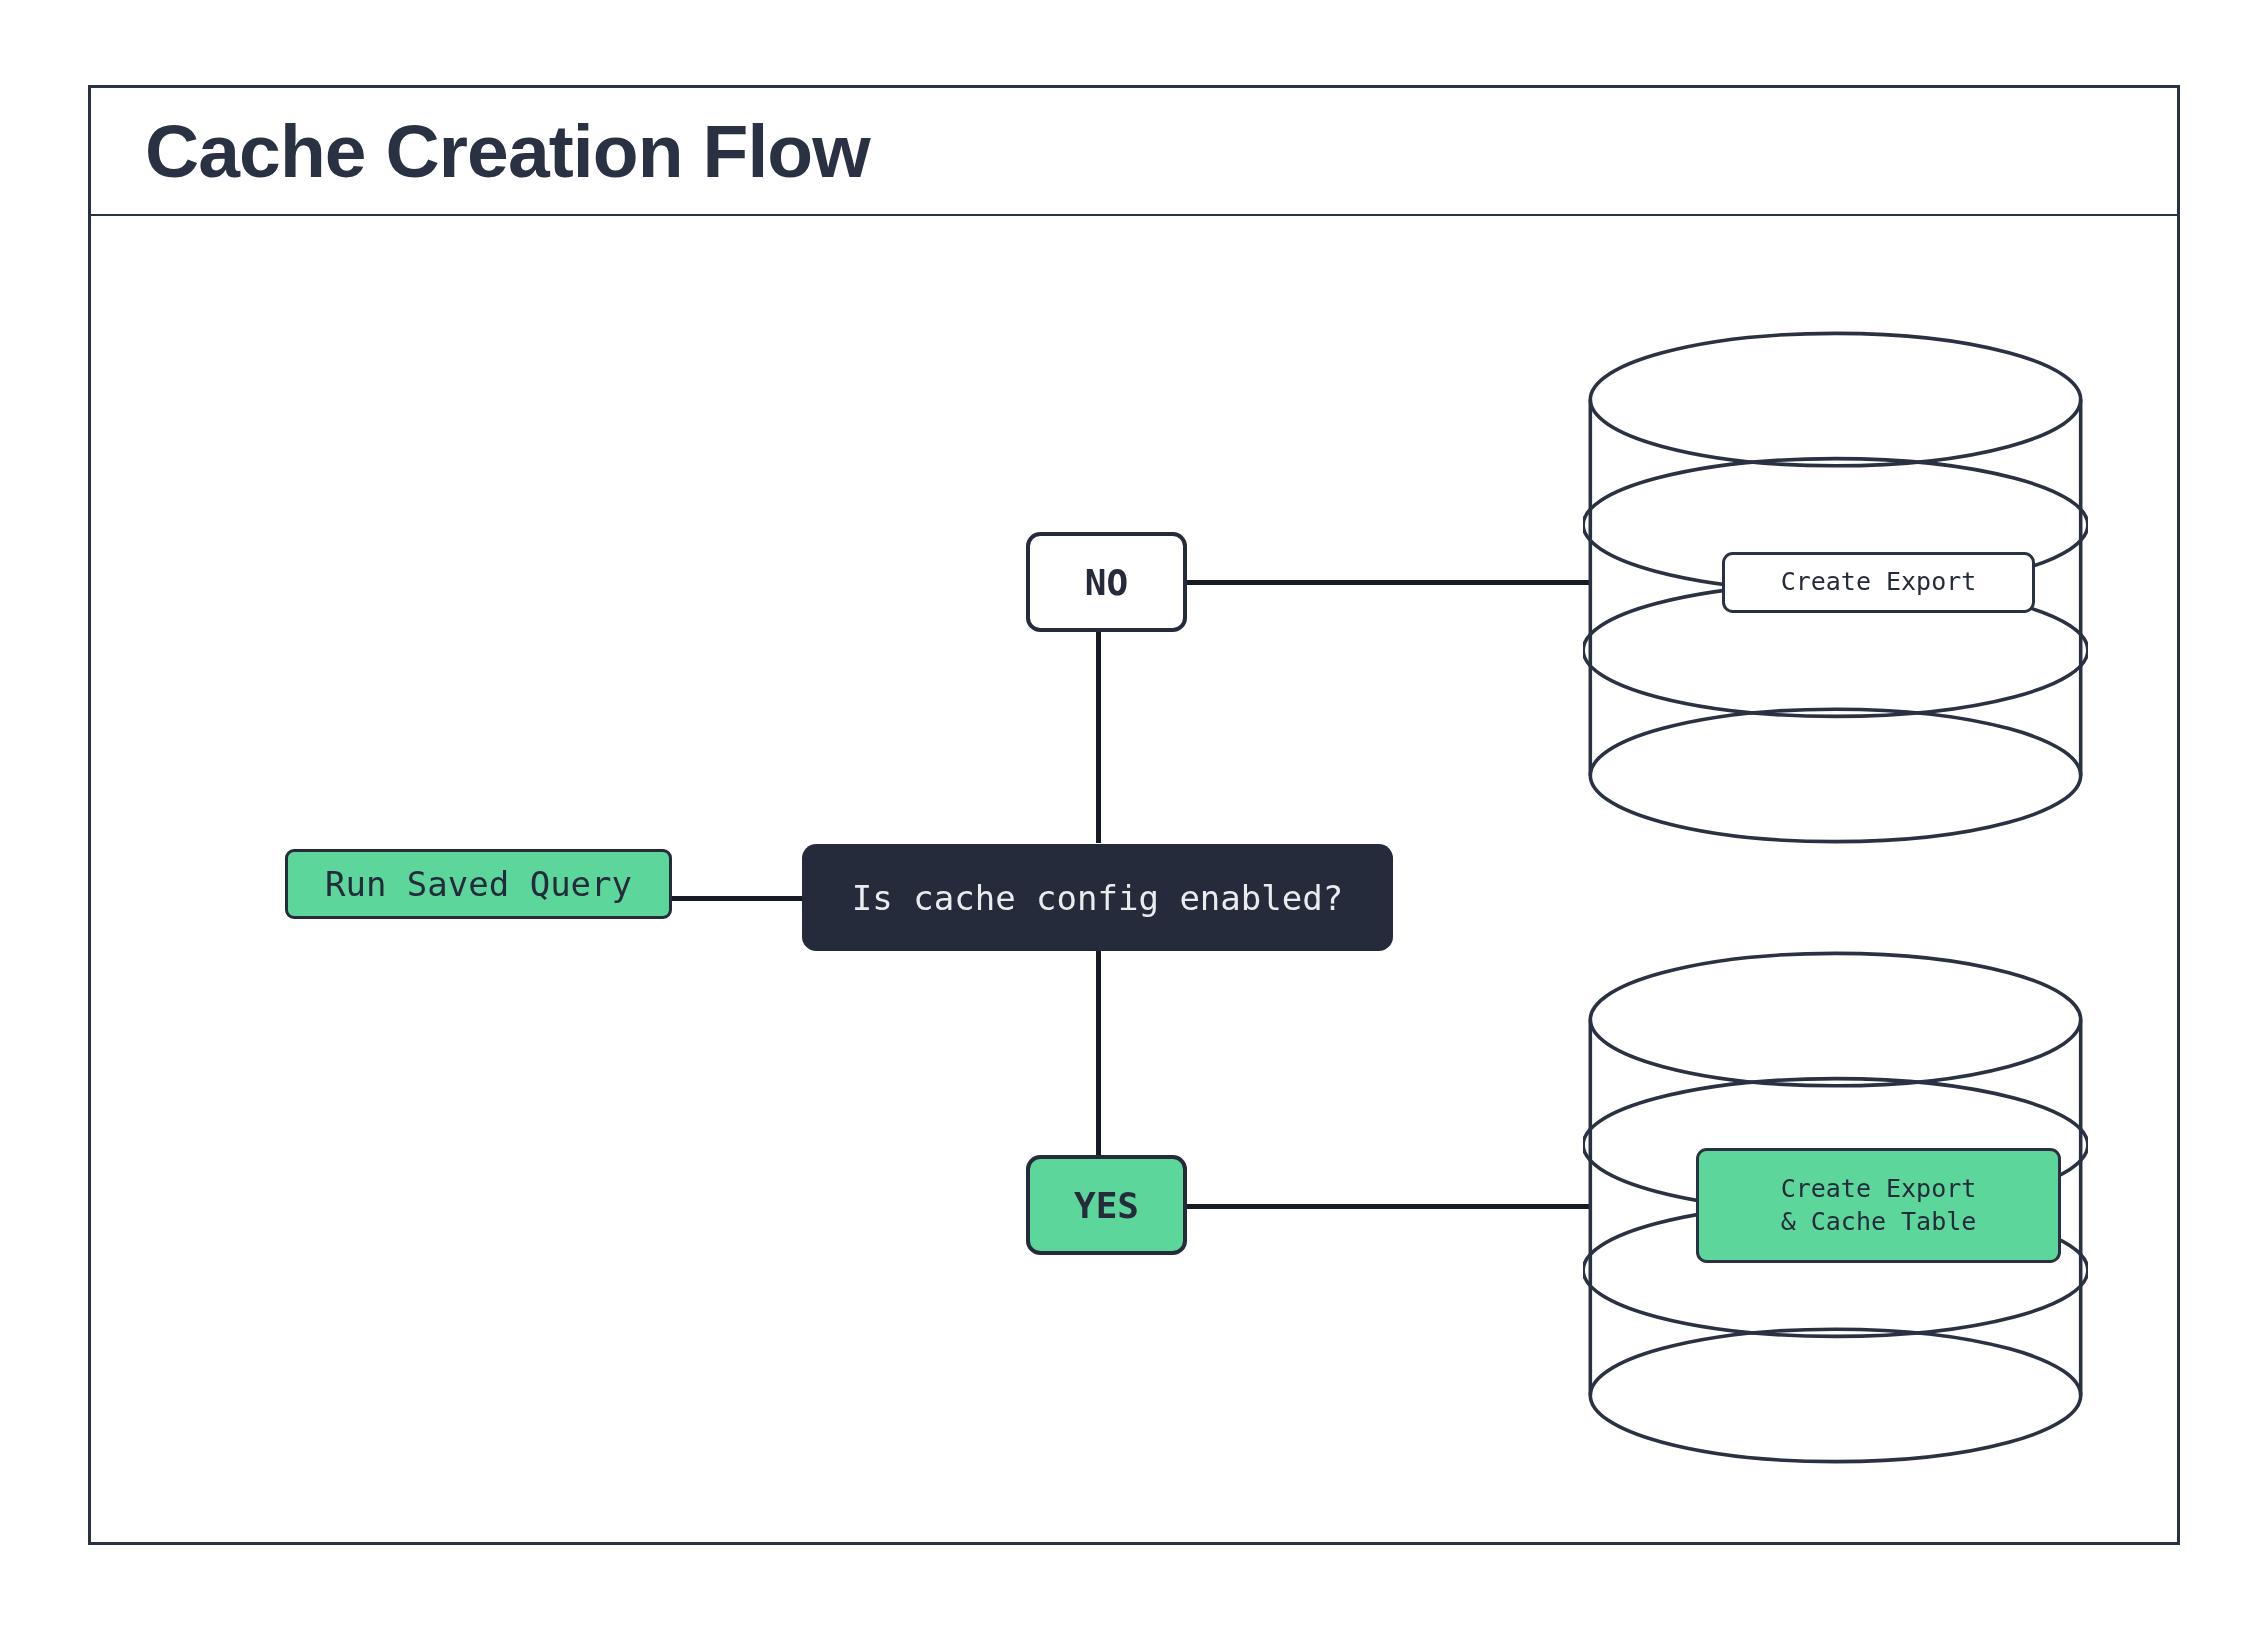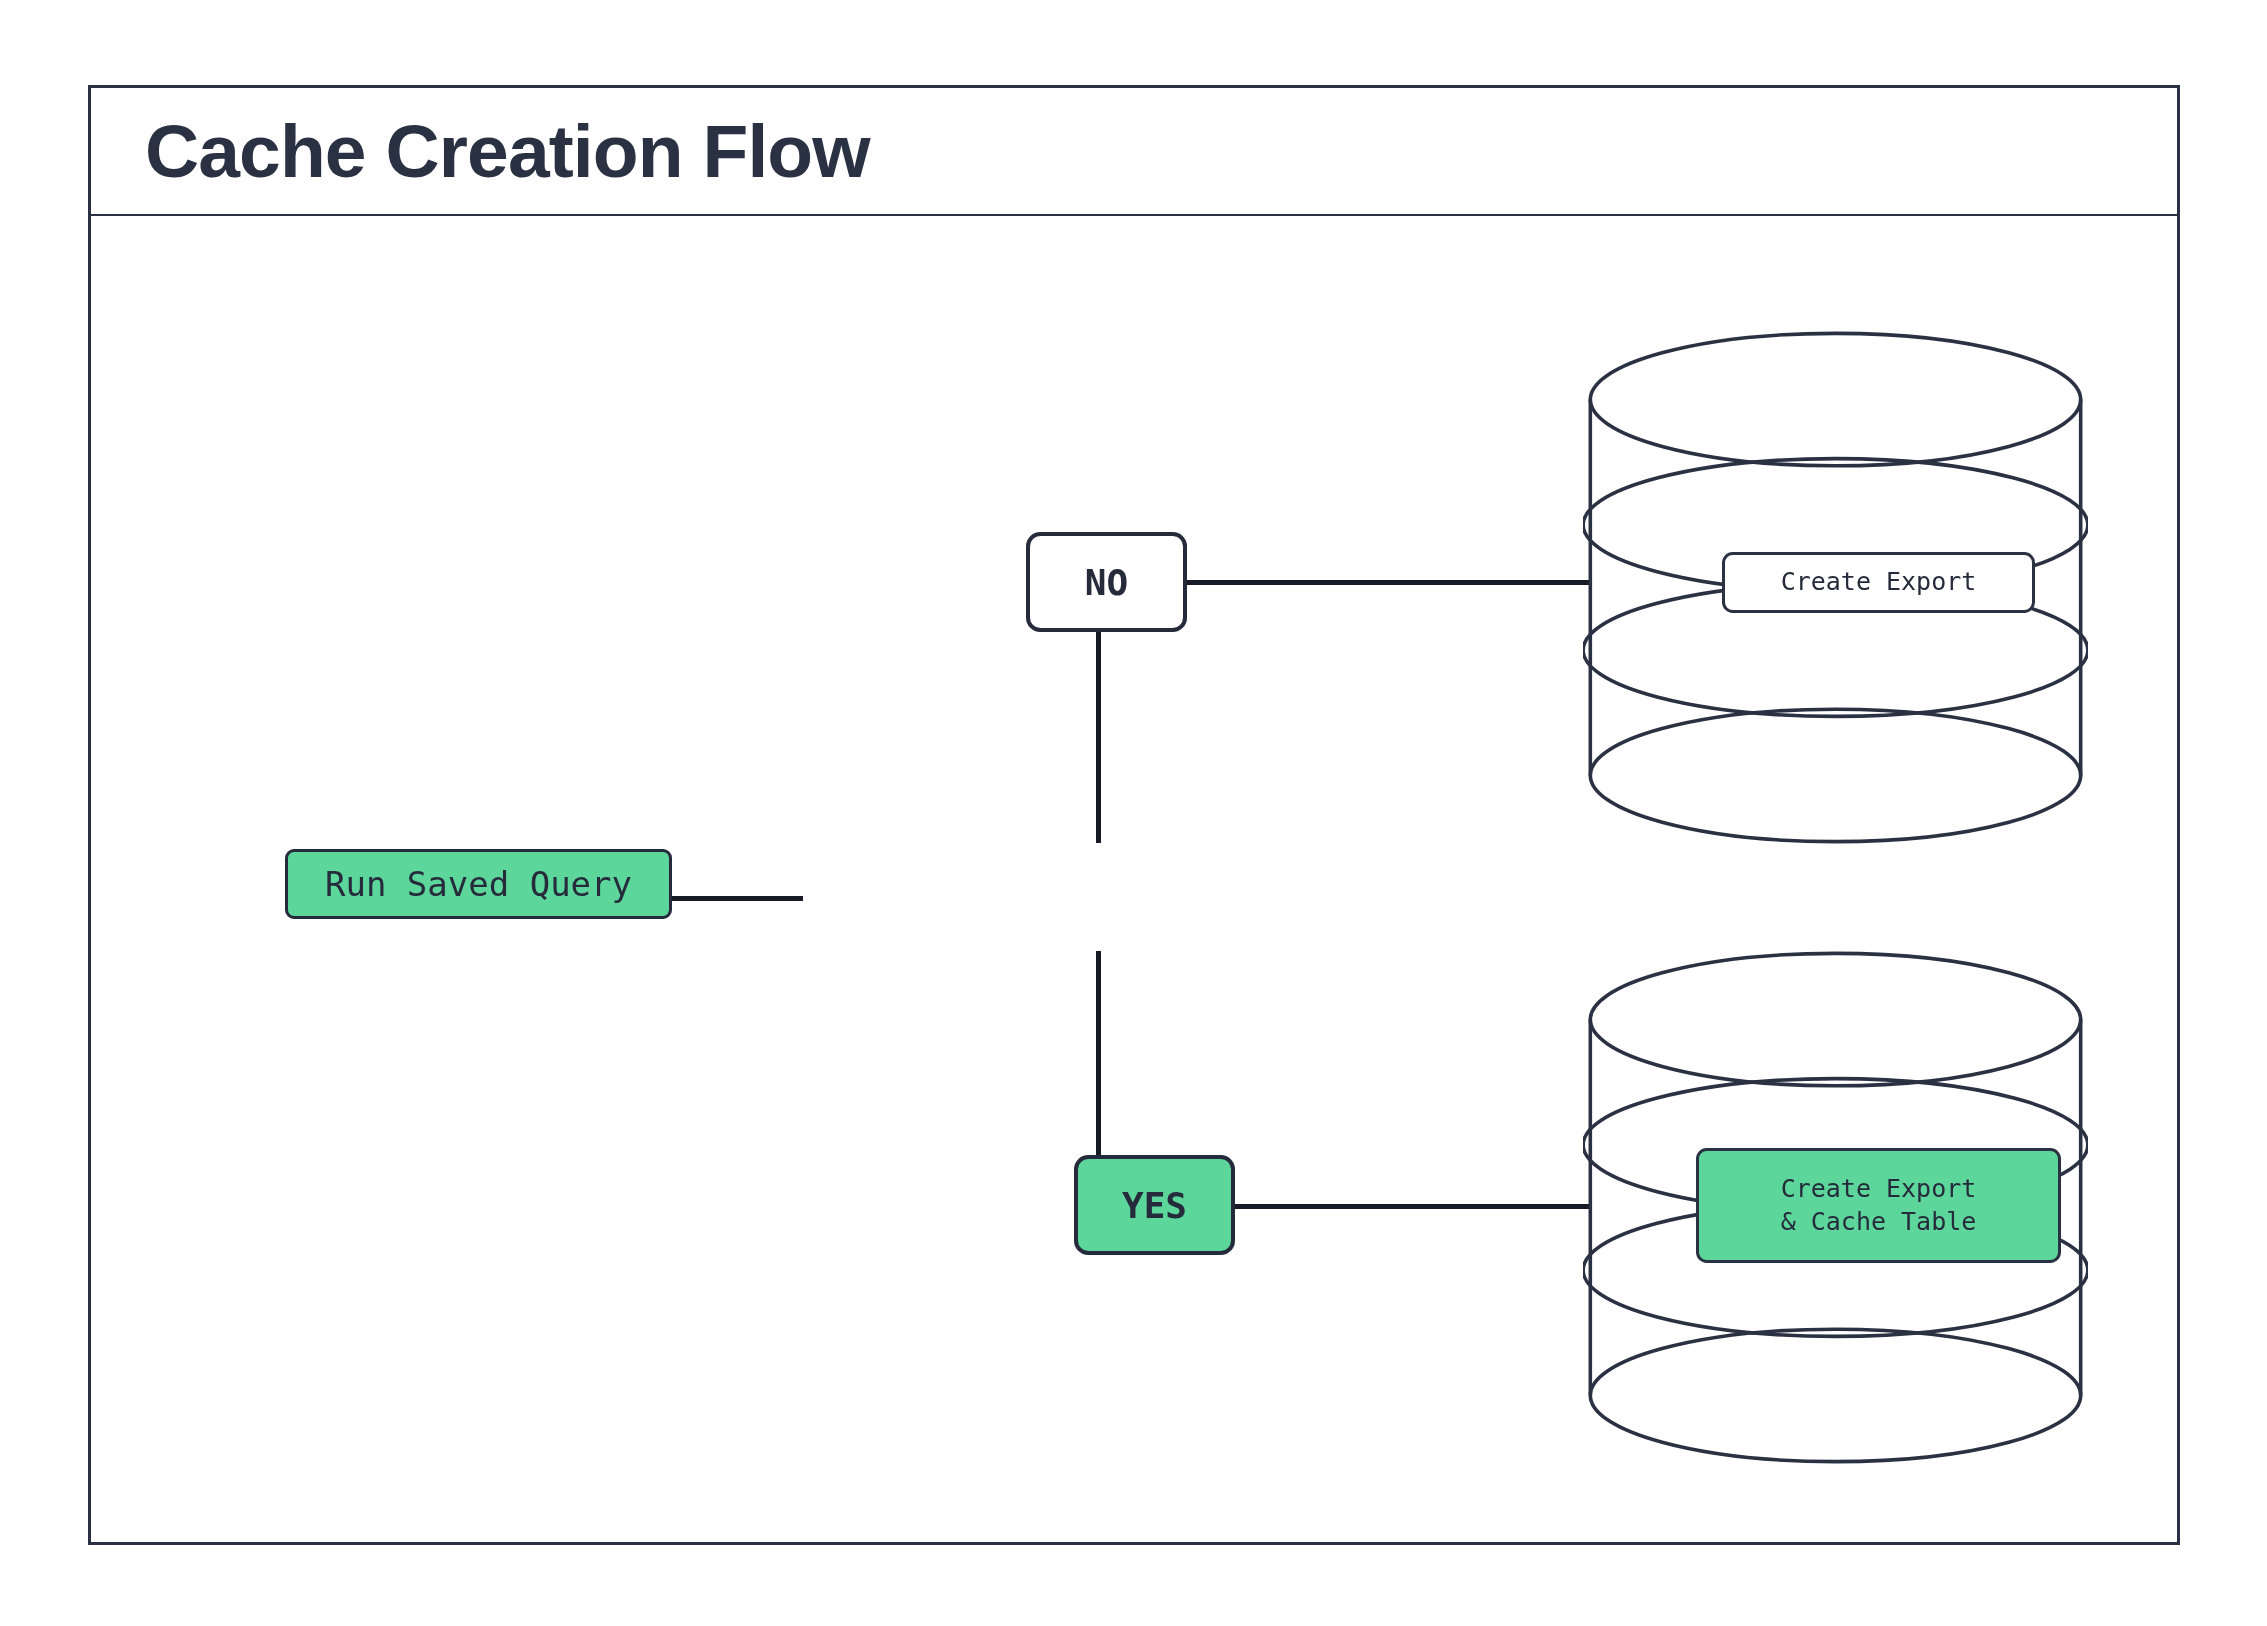--- a/index.html
+++ b/index.html
@@ -65,21 +65,21 @@
   }
   .branch {
     width: 161px; height: 100px;
     border: 4.5px solid var(--dark, #252b3b);
     border-radius: 14.3px;
     font-size: 36px;
     font-weight: bold;
     color: var(--dark, #252b3b);
   }
   .branch-no  { left: 1026px; top: 532px;  background: #ffffff; }
-  .branch-yes { left: 1026px; top: 1155px; background: var(--green, #5cd69a); margin-left: 48px; }
+  .branch-yes { left: 1026px; top: 1155px; background: var(--green, #5cd69a); }
 
   
   .conn { position: absolute; background: var(--line, #171b26); }
   .conn-start-decision { left: 672px;  top: 896px; width: 131px; height: 4.5px; }
   .conn-no-decision    { left: 1096px; top: 632px;  width: 4.5px;   height: 211px; }
   .conn-no-db          { left: 1170px; top: 580px;  width: 421px; height: 4.5px; }
   .conn-decision-yes   { left: 1096px; top: 951px; width: 4.5px;   height: 204px; }
   .conn-yes-db         { left: 1170px; top: 1204px; width: 421px; height: 4.5px; }
 
   
@@ -122,20 +122,23 @@
   <div class="conn conn-start-decision"></div>
   <div class="conn conn-no-decision"></div>
   <div class="conn conn-no-db"></div>
   <div class="conn conn-decision-yes"></div>
   <div class="conn conn-yes-db"></div>
 
   <div class="node start">
     <span>Run Saved Query</span>
   </div>
 
+  <div class="node decision">
+    <span>Is cache config enabled?</span>
+  </div>
 
   <div class="node branch branch-no">
     <span>NO</span>
   </div>
 
   <div class="node branch branch-yes">
     <span>YES</span>
   </div>
 
   <svg class="db-svg db-top" viewBox="0 0 564 580" aria-hidden="true">

